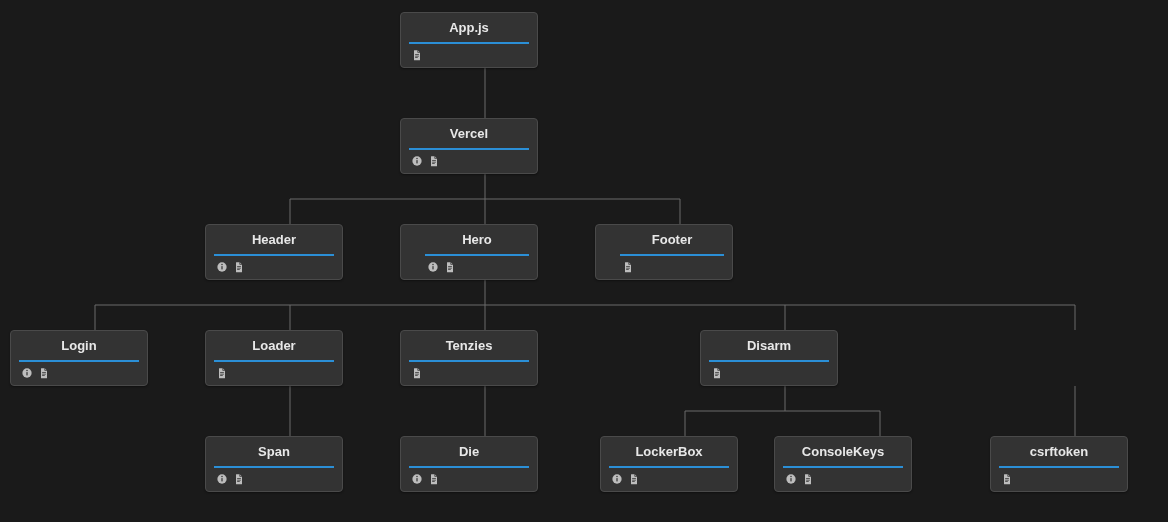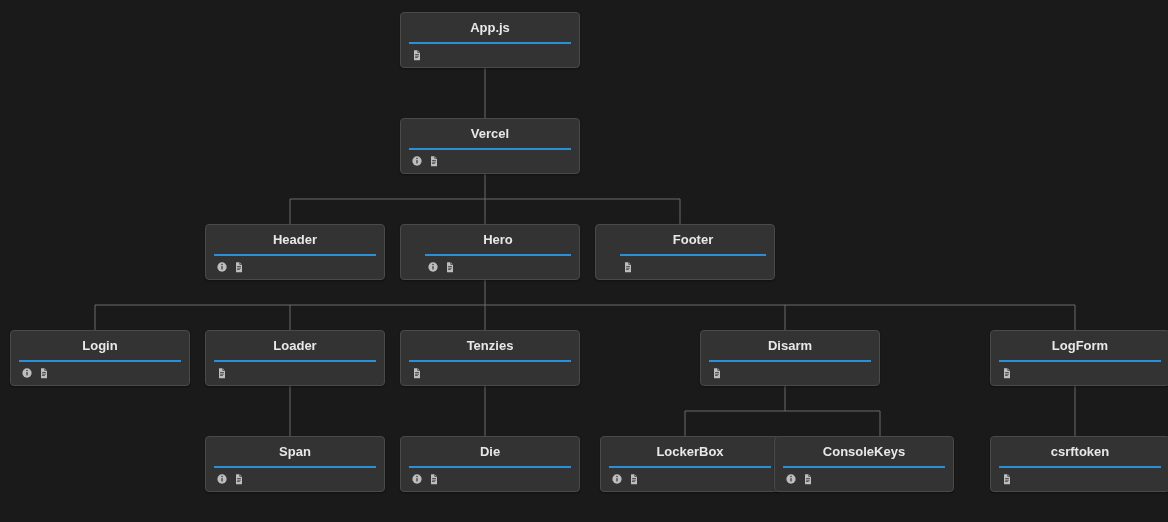--- a/index.html
+++ b/index.html
@@ -25,21 +25,21 @@
     height: 522px;
     pointer-events: none;
   }
   svg.connectors path {
     stroke: #6a6a6a;
     stroke-width: 1;
     fill: none;
   }
   .node {
     position: absolute;
-    width: 180px;
+    width: 138px;
     background: #333333;
     border: 1px solid #4a4a4a;
     border-radius: 4px;
     box-shadow: 0 1px 2px rgba(0,0,0,0.4);
     cursor: pointer;
   }
   .node .title {
     font-size: 13px;
     font-weight: 600;
     color: #e8e8e8;
@@ -261,36 +261,20 @@
           <svg viewBox="0 0 16 16" width="12" height="12">
             <path d="M4 1.5h5l3 3v10a.5.5 0 0 1-.5.5h-7a.5.5 0 0 1-.5-.5v-12.5a.5.5 0 0 1 .5-.5z" fill="#bdbdbd"></path>
             <path d="M9 1.5v3h3" fill="none" stroke="#333" stroke-width="1"></path>
             <rect x="5.5" y="7" width="5" height="1" fill="#333"></rect>
             <rect x="5.5" y="9" width="5" height="1" fill="#333"></rect>
             <rect x="5.5" y="11" width="3.5" height="1" fill="#333"></rect>
           </svg>
         </span>
       </div>
     </div>
-    <div class="node" style="left: 990px; top: 330px;">
-      <div class="title-wrap">
-        <div class="title">LogForm</div>
-      </div>
-      <div class="icons">
-        <span class="icon">
-          <svg viewBox="0 0 16 16" width="12" height="12">
-            <path d="M4 1.5h5l3 3v10a.5.5 0 0 1-.5.5h-7a.5.5 0 0 1-.5-.5v-12.5a.5.5 0 0 1 .5-.5z" fill="#bdbdbd"></path>
-            <path d="M9 1.5v3h3" fill="none" stroke="#333" stroke-width="1"></path>
-            <rect x="5.5" y="7" width="5" height="1" fill="#333"></rect>
-            <rect x="5.5" y="9" width="5" height="1" fill="#333"></rect>
-            <rect x="5.5" y="11" width="3.5" height="1" fill="#333"></rect>
-          </svg>
-        </span>
-      </div>
-    </div>
     <div class="node" style="left: 205px; top: 436px;">
       <div class="title-wrap">
         <div class="title">Span</div>
       </div>
       <div class="icons">
         <span class="icon">
           <svg viewBox="0 0 16 16" width="12" height="12">
             <circle cx="8" cy="8" r="6.2" fill="#bdbdbd"></circle>
             <rect x="7.2" y="6.8" width="1.6" height="4.4" fill="#333"></rect>
             <circle cx="8" cy="4.8" r="1" fill="#333"></circle>

